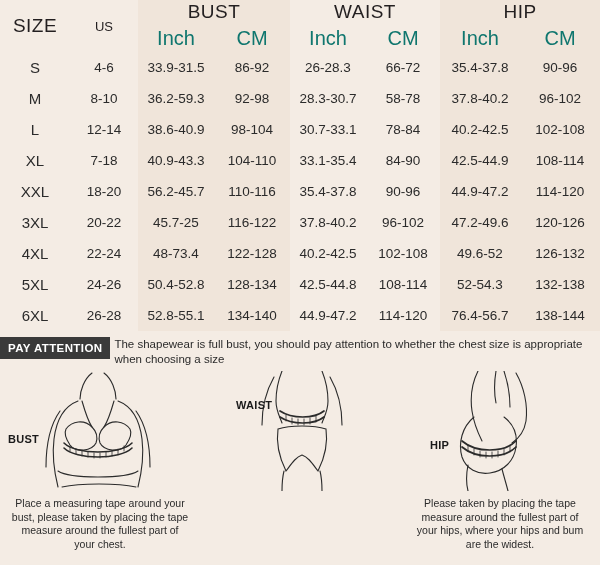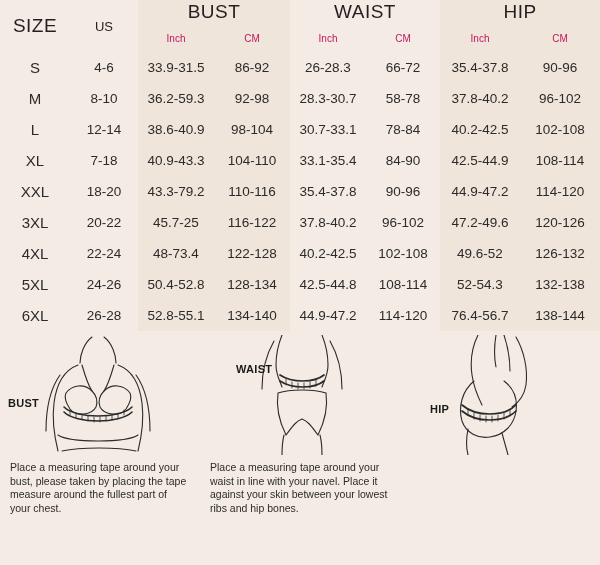--- a/index.html
+++ b/index.html
@@ -39,22 +39,22 @@
   .hdr-us {
     font-size: 13px;
     font-weight: bold;
   }
   .hdr-group {
     font-size: 19px;
     font-weight: bold;
     letter-spacing: 0.5px;
   }
   .hdr-unit {
-    font-size: 10px;
-    color: #be185d;
+    font-size: 20px;
+    color: #0f766e;
   }
   .row-line td {
     border-bottom: 1px solid #ded3c8;
   }
   .cell {
     font-size: 13.5px;
     color: #2b2b2b;
     padding: 0;
   }
   .cell-size {
@@ -105,20 +105,21 @@
     width: 200px;
     position: relative;
   }
   .fig-art {
     height: 120px;
     position: relative;
   }
   .fig-cap {
     font-size: 10.5px;
     line-height: 13.5px;
+    text-align: center;
     color: #2b2b2b;
     padding: 6px 10px 0 10px;
   }
   .fig-label {
     position: absolute;
     font-size: 11px;
     font-weight: bold;
     letter-spacing: 0.3px;
     color: #1a1a1a;
   }
@@ -203,21 +204,21 @@
         <td class="cell col-bust vline">40.9-43.3</td>
         <td class="cell col-bust">104-110</td>
         <td class="cell vline">33.1-35.4</td>
         <td class="cell">84-90</td>
         <td class="cell col-hip vline">42.5-44.9</td>
         <td class="cell col-hip">108-114</td>
       </tr>
       <tr class="row-line">
         <td class="cell cell-size" style="height:31px">XXL</td>
         <td class="cell">18-20</td>
-        <td class="cell col-bust vline">43.3-79.2</td>
+        <td class="cell col-bust vline">56.2-45.7</td>
         <td class="cell col-bust">110-116</td>
         <td class="cell vline">35.4-37.8</td>
         <td class="cell">90-96</td>
         <td class="cell col-hip vline">44.9-47.2</td>
         <td class="cell col-hip">114-120</td>
       </tr>
       <tr class="row-line">
         <td class="cell cell-size" style="height:31px">3XL</td>
         <td class="cell">20-22</td>
         <td class="cell col-bust vline">45.7-25</td>
@@ -253,20 +254,23 @@
         <td class="cell col-bust vline">52.8-55.1</td>
         <td class="cell col-bust">134-140</td>
         <td class="cell vline">44.9-47.2</td>
         <td class="cell">114-120</td>
         <td class="cell col-hip vline">76.4-56.7</td>
         <td class="cell col-hip">138-144</td>
       </tr>
     </tbody>
   </table>
 
+  <div class="attention-wrap">
+    <span class="attention-badge">PAY ATTENTION</span><span class="attention-text">The shapewear is full bust, you should pay attention to whether the chest size is appropriate when choosing a size</span>
+  </div>
 
   <div class="figures">
 
     <div class="fig">
       <div class="fig-art">
         <svg width="200" height="120" viewBox="0 0 200 120">
           <g fill="none" stroke="#2b2b2b" stroke-width="1.1" stroke-linecap="round">
 
             <path d="M92 2 C84 8 80 20 80 28"></path>
             <path d="M104 2 C112 8 116 20 116 28"></path>
@@ -311,21 +315,20 @@
             <path d="M86 44 l0 6 M92 47 l0 6 M98 48 l0 6 M104 48 l0 6 M110 47 l0 6 M116 45 l0 6" stroke-width="0.8"></path>
 
             <path d="M78 58 C90 54 114 54 126 58 C128 72 124 88 118 100 C112 92 108 86 102 84 C96 86 92 92 86 100 C80 88 76 72 78 58Z"></path>
 
             <path d="M84 100 C82 108 82 114 82 120"></path>
             <path d="M120 100 C122 108 122 114 122 120"></path>
           </g>
         </svg>
         <span class="fig-label lbl-waist">WAIST</span>
       </div>
-      <div class="fig-cap">Place a measuring tape around your waist in line with your navel. Place it against your skin between your lowest ribs and hip bones.</div>
     </div>
 
     <div class="fig">
       <div class="fig-art">
         <svg width="200" height="120" viewBox="0 0 200 120">
           <g fill="none" stroke="#2b2b2b" stroke-width="1.1" stroke-linecap="round">
 
             <path d="M78 0 C72 12 70 26 72 40 C74 54 78 62 82 70"></path>
             <path d="M104 0 C108 12 110 24 110 36"></path>
             <path d="M96 0 C94 12 94 22 96 32"></path>
@@ -337,18 +340,19 @@
             <path d="M62 70 C76 82 104 82 116 70" stroke-width="1.7"></path>
             <path d="M62 76 C76 88 104 88 116 76" stroke-width="1.7"></path>
             <path d="M68 74 l0 6 M74 78 l0 6 M80 80 l0 6 M86 81 l0 6 M92 81 l0 6 M98 80 l0 6 M104 78 l0 6 M110 75 l0 6" stroke-width="0.8"></path>
 
             <path d="M68 94 C66 104 66 112 68 120"></path>
             <path d="M102 98 C104 106 106 112 108 120"></path>
           </g>
         </svg>
         <span class="fig-label lbl-hip">HIP</span>
       </div>
+      <div class="fig-cap">Please taken by placing the tape measure around the fullest part of your hips, where your hips and bum are the widest.</div>
     </div>
 
   </div>
 
   <div class="footer-strip"></div>
 </div>
 
 </body></html>

